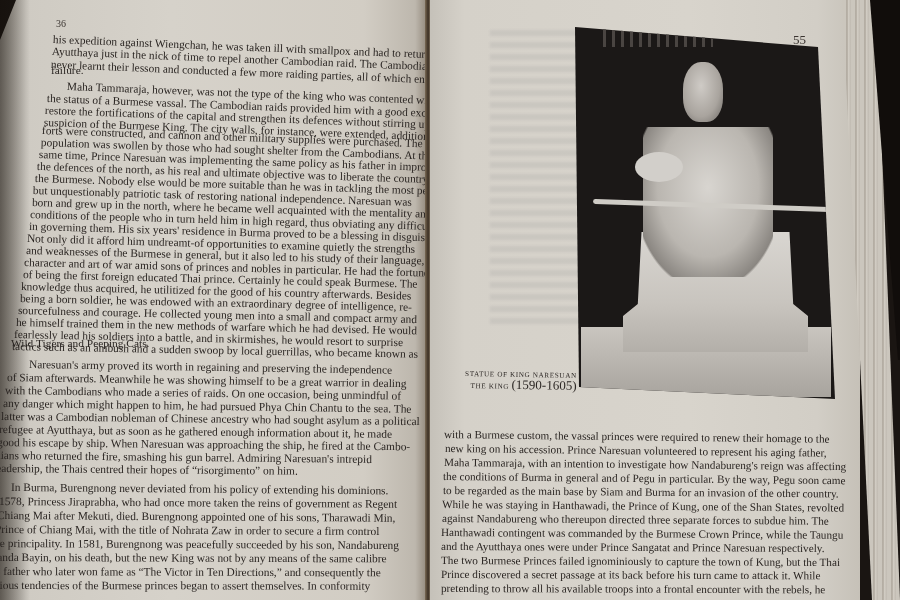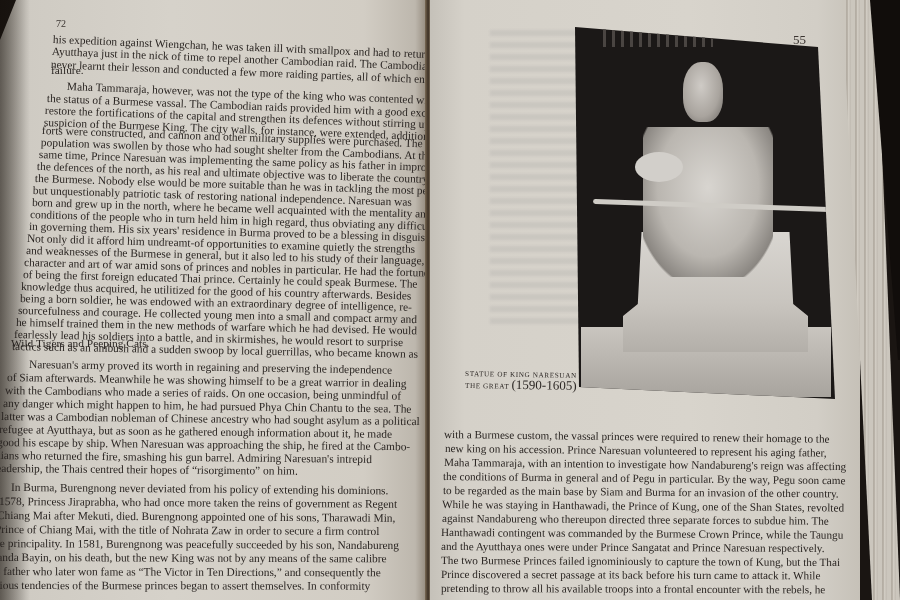--- a/index.html
+++ b/index.html
@@ -108,21 +108,21 @@
   </style>
 </head>
 <body>
 
 <div class="spread">
 
   <div class="left-page"></div>
   <div class="left-shadow"></div>
 
   <div class="left-text">
-    <span class="line page-num" style="left:56px;top:18px;">72</span>
+    <span class="line page-num" style="left:56px;top:18px;">36</span>
 
     <span class="line" style="left:53px;top:33px;transform:rotate(2.3deg);">his expedition against Wiengchan, he was taken ill with smallpox and had to return to</span>
     <span class="line" style="left:52px;top:45px;transform:rotate(2.3deg);">Ayutthaya just in the nick of time to repel another Cambodian raid. The Cambodians</span>
     <span class="line" style="left:51px;top:58px;transform:rotate(2.3deg);">never learnt their lesson and conducted a few more raiding parties, all of which ended in</span>
     <span class="line" style="left:51px;top:64px;">failure.</span>
 
     <span class="line" style="left:67px;top:80px;transform:rotate(2.2deg);">Maha Tammaraja, however, was not the type of the king who was contented with</span>
     <span class="line" style="left:47px;top:92px;transform:rotate(2.2deg);">the status of a Burmese vassal.  The Cambodian raids provided him with a good excuse to</span>
     <span class="line" style="left:45px;top:104px;transform:rotate(2.1deg);">restore the fortifications of the capital and strengthen its defences without stirring up the</span>
     <span class="line" style="left:44px;top:116px;transform:rotate(2.1deg);">suspicion of the Burmese King.  The city walls, for instance, were extended, additional</span>
@@ -183,21 +183,21 @@
     <div class="base"></div>
     <div class="pedestal"></div>
     <div class="figure-body"></div>
     <div class="arm"></div>
     <div class="figure-head"></div>
     <div class="sword"></div>
   </div>
 
   <div class="caption">
     <span class="row">STATUE OF KING NARESUAN</span>
-    <span class="row"><span>THE GREAT</span> <span class="years">(1590-1605)</span></span>
+    <span class="row"><span>THE KING</span> <span class="years">(1590-1605)</span></span>
   </div>
 
   <div class="right-text">
     <span class="line" style="left:444px;top:428px;transform:rotate(0.7deg);">with a Burmese custom, the vassal princes were required to renew their homage to the</span>
     <span class="line" style="left:445px;top:442px;transform:rotate(0.7deg);">new king on his accession.  Prince Naresuan volunteered to represent his aging father,</span>
     <span class="line" style="left:444px;top:456px;transform:rotate(0.6deg);">Maha Tammaraja, with an intention to investigate how Nandabureng's reign was affecting</span>
     <span class="line" style="left:443px;top:470px;transform:rotate(0.6deg);">the conditions of Burma in general and of Pegu in particular.  By the way, Pegu soon came</span>
     <span class="line" style="left:443px;top:484px;transform:rotate(0.5deg);">to be regarded as the main base by Siam and Burma for an invasion of the other country.</span>
     <span class="line" style="left:442px;top:498px;transform:rotate(0.5deg);">While he was staying in Hanthawadi, the Prince of Kung, one of the Shan States, revolted</span>
     <span class="line" style="left:442px;top:512px;transform:rotate(0.4deg);">against Nandabureng who thereupon directed three separate forces to subdue him.  The</span>

